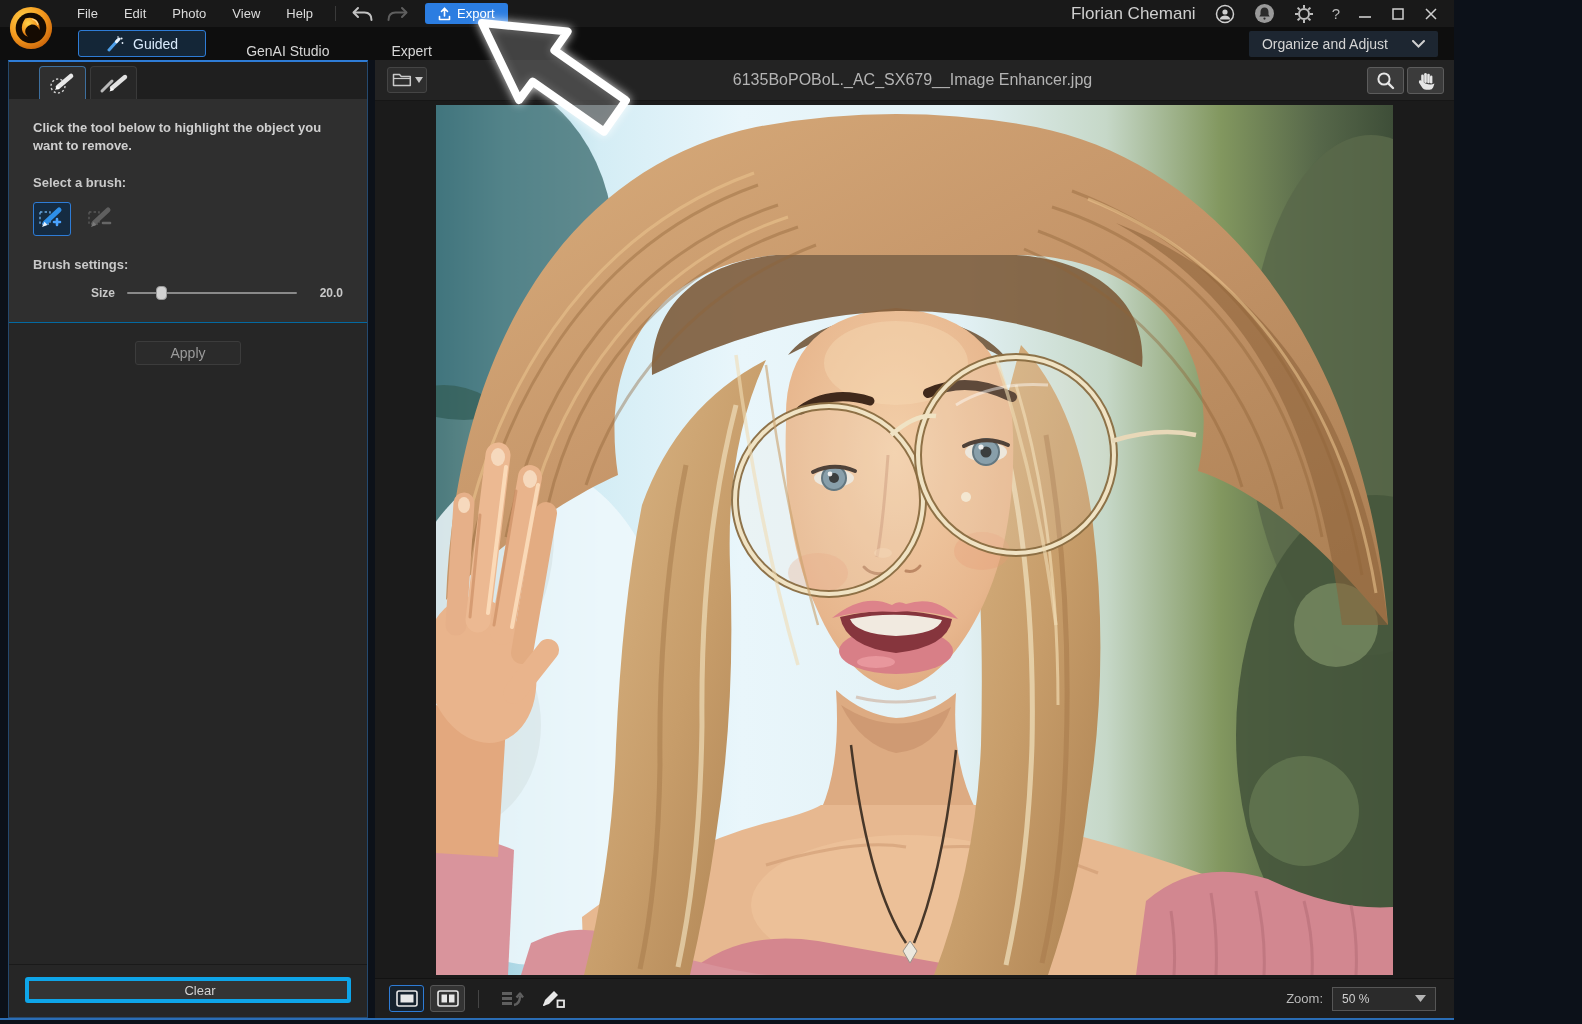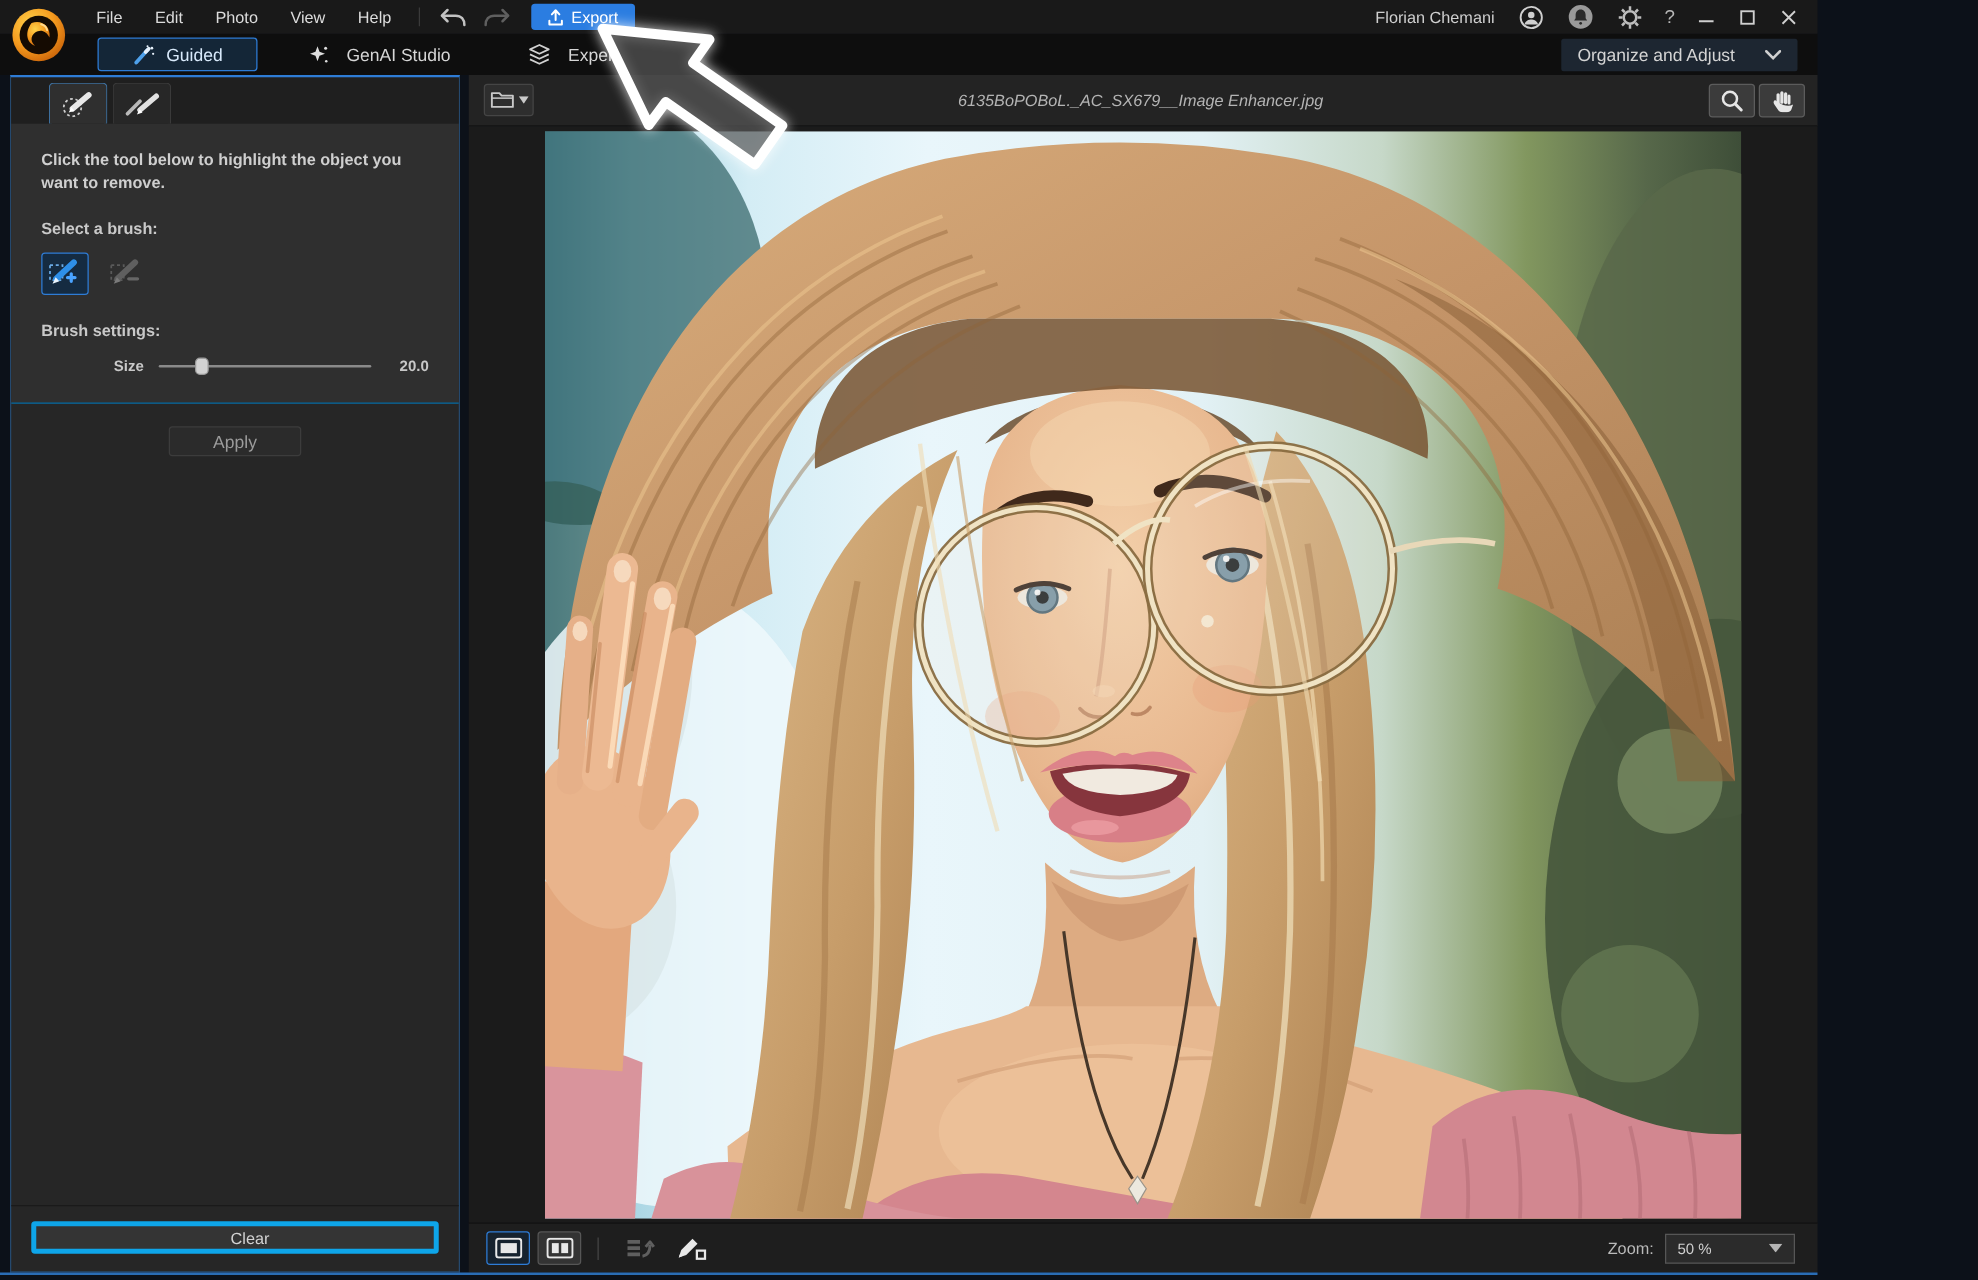--- a/index.html
+++ b/index.html
@@ -10,30 +10,30 @@
   
   .titlebar { height:27px; background:#191919; display:flex; align-items:center;
     padding-left:64px; color:#dcdcdc; font-size:13px; position:relative; z-index:5; }
   .logo { position:absolute; left:8px; top:5px; width:46px; height:46px; z-index:9; }
   .menu-item { padding:0 13px; height:27px; display:flex; align-items:center; cursor:default; }
   .tb-sep { width:1px; height:15px; background:#3a3a3a; margin:0 9px; }
   .icon-btn { display:flex; align-items:center; justify-content:center; padding:0 6px; height:27px; }
   .export-btn { margin-left:10px; background:#2b7de1; border-radius:3px; height:21px;
     display:flex; align-items:center; gap:6px; padding:0 13px; color:#fff; font-size:13px; }
   .tb-right { margin-left:auto; display:flex; align-items:center; gap:7px; padding-right:10px; }
-  .username { color:#cfcfcf; font-size:13px; margin-right:6px; }
+  .username { color:#cfcfcf; font-size:17px; margin-right:6px; }
   .q-glyph { color:#b9b9b9; font-size:15px; padding:0 5px; }
   .winctl { width:26px; height:22px; display:flex; align-items:center; justify-content:center; }
 
   
   .modebar { height:33px; background:#0e0e0e; display:flex; align-items:center;
     padding-left:78px; color:#d6d6d6; font-size:14px; position:relative; z-index:4; }
   .tab-guided { display:flex; align-items:center; gap:9px; border:1px solid #2e7cd6;
     background:#142637; border-radius:3px; height:27px; padding:0 27px; color:#d9eafb; }
-  .tab-flat { display:flex; align-items:center; gap:13px; height:27px; padding:0 10px; }
+  .tab-flat { display:flex; align-items:center; gap:13px; height:27px; padding:0 10px;flex-direction:column; }
   .tab-genai { margin-left:30px; } .tab-expert { margin-left:42px; }
   .workspace-dd { margin-left:auto; margin-right:16px; background:#1d2631; height:26px;
     display:flex; align-items:center; gap:24px; padding:0 13px; border-radius:2px; color:#d4d4d4; }
 
   
   .bodyrow { display:flex; height:958px; }
   .left-gutter { width:8px; }
   .panel { width:360px; display:flex; flex-direction:column; background:#262626;
     border:1px solid #25496e; border-top:2px solid #2e7cd6; }
   .panel-header { height:33px; background:#282828; display:flex; align-items:center;
@@ -67,21 +67,21 @@
   .clear-wrap { border-top:1px solid #1a1a1a; padding:12px 16px 14px 16px; flex:none; }
   .clear-btn { width:100%; height:26px; background:#343434; border:4px solid #0ea5e9;
     border-radius:3px; color:#d2d2d2; font-size:13px; display:flex; align-items:center; justify-content:center;padding-left:24px; }
 
   
   .canvas { flex:1; margin-left:7px; display:flex; flex-direction:column; }
   .canvas-top { height:41px; background:#232323; border-bottom:1px solid #161616;
     display:flex; align-items:center; position:relative; flex:none; }
   .folder-btn { margin-left:12px; width:40px; height:26px; display:flex; align-items:center;
     justify-content:center; gap:3px; background:#2e2e2e; border:1px solid #454545; border-radius:3px; }
-  .filename { position:absolute; left:0; right:4px; text-align:center; color:#b4b4b4; font-size:13px; pointer-events:none;font-style:italic; }
+  .filename { position:absolute; left:0; right:4px; text-align:center; color:#b4b4b4; font-size:16px; pointer-events:none; }
   .nav-tools { margin-left:auto; margin-right:10px; display:flex; gap:3px; }
   .nav-tool { width:37px; height:27px; background:#3b3b3b; border:1px solid #5c5c5c; border-radius:3px;
     display:flex; align-items:center; justify-content:center; }
   .image-area { flex:1; background:#1b1b1b; display:flex; align-items:center; justify-content:center; }
   .canvas-bottom { height:40px; background:#1e1e1e; border-top:1px solid #121212;
     display:flex; align-items:center; padding:0 14px; flex:none; }
   .view-btn { width:35px; height:27px; border-radius:3px; display:flex; align-items:center; justify-content:center; }
   .view-btn.sel { border:1px solid #2e7cd6; background:#16222e; }
   .view-btn.unsel { border:1px solid #565656; background:#333; margin-left:6px; }
   .cb-sep { width:1px; height:18px; background:#454545; margin:0 13px; }

